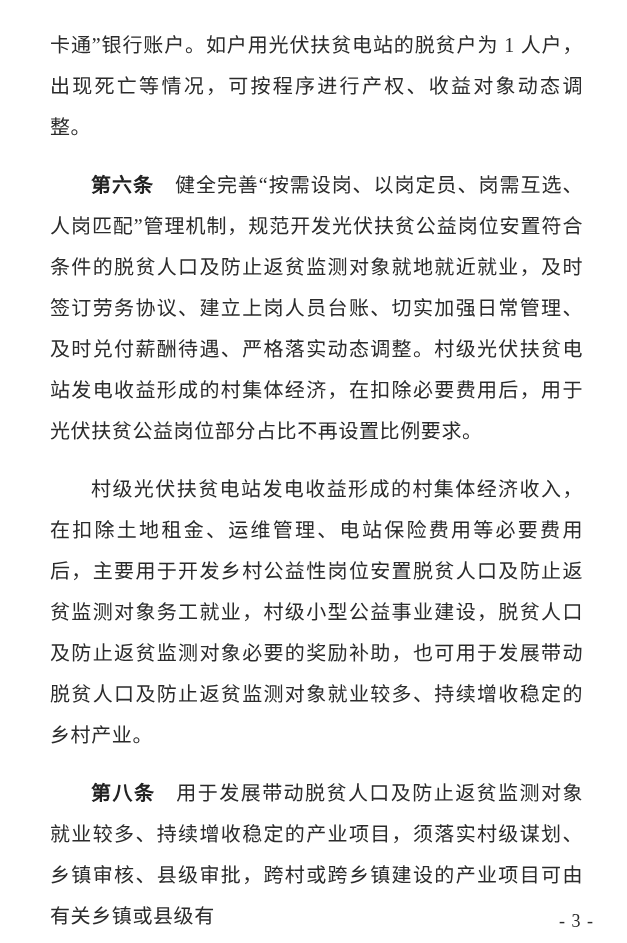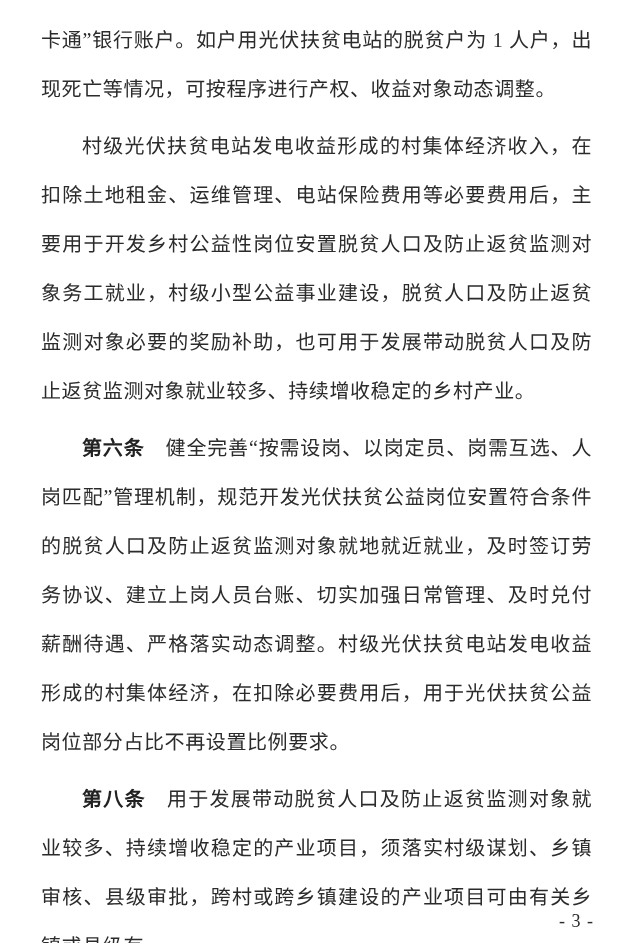--- a/index.html
+++ b/index.html
@@ -12,23 +12,23 @@
     width: 627px;
     height: 943px;
     background: #ffffff;
     box-sizing: border-box;
     padding: 8px 27px 0 33px;
     overflow: hidden;
     font-family: "Liberation Serif", "DejaVu Serif", serif;
     color: #2b2b2b;
   }
   .para {
-    margin: 8px;
+    margin: 17px;
     font-size: 20px;
-    line-height: 49px;
+    line-height: 41px;
     letter-spacing: 0.6px;
     text-align: justify;
     text-justify: inter-character;
     word-break: break-all;
   }
   .para.indent {
     text-indent: 41px;
   }
   .article-head {
     font-weight: bold;
@@ -45,22 +45,22 @@
     font-family: "Liberation Serif", "DejaVu Serif", serif;
   }
 </style>
 </head>
 <body>
 
 <div class="page">
 
   <p class="para"><span>卡通”银行账户。如户用光伏扶贫电站的脱贫户为 1 人户，出现死亡等情况，可按程序进行产权、收益对象动态调整。</span></p>
 
+  <p class="para indent"><span class="article-head">第六条</span><span>健全完善“按需设岗、以岗定员、岗需互选、人岗匹配”管理机制，规范开发光伏扶贫公益岗位安置符合条件的脱贫人口及防止返贫监测对象就地就近就业，及时签订劳务协议、建立上岗人员台账、切实加强日常管理、及时兑付薪酬待遇、严格落实动态调整。村级光伏扶贫电站发电收益形成的村集体经济，在扣除必要费用后，用于光伏扶贫公益岗位部分占比不再设置比例要求。</span></p>
+
   <p class="para indent"><span>村级光伏扶贫电站发电收益形成的村集体经济收入，在扣除土地租金、运维管理、电站保险费用等必要费用后，主要用于开发乡村公益性岗位安置脱贫人口及防止返贫监测对象务工就业，村级小型公益事业建设，脱贫人口及防止返贫监测对象必要的奖励补助，也可用于发展带动脱贫人口及防止返贫监测对象就业较多、持续增收稳定的乡村产业。</span></p>
-
-  <p class="para indent"><span class="article-head">第六条</span><span>健全完善“按需设岗、以岗定员、岗需互选、人岗匹配”管理机制，规范开发光伏扶贫公益岗位安置符合条件的脱贫人口及防止返贫监测对象就地就近就业，及时签订劳务协议、建立上岗人员台账、切实加强日常管理、及时兑付薪酬待遇、严格落实动态调整。村级光伏扶贫电站发电收益形成的村集体经济，在扣除必要费用后，用于光伏扶贫公益岗位部分占比不再设置比例要求。</span></p>
 
 
   <p class="para indent"><span class="article-head">第八条</span><span>用于发展带动脱贫人口及防止返贫监测对象就业较多、持续增收稳定的产业项目，须落实村级谋划、乡镇审核、县级审批，跨村或跨乡镇建设的产业项目可由有关乡镇或县级有</span></p>
 
   <div class="page-number">- 3 -</div>
 
 </div>
 
 </body></html>

